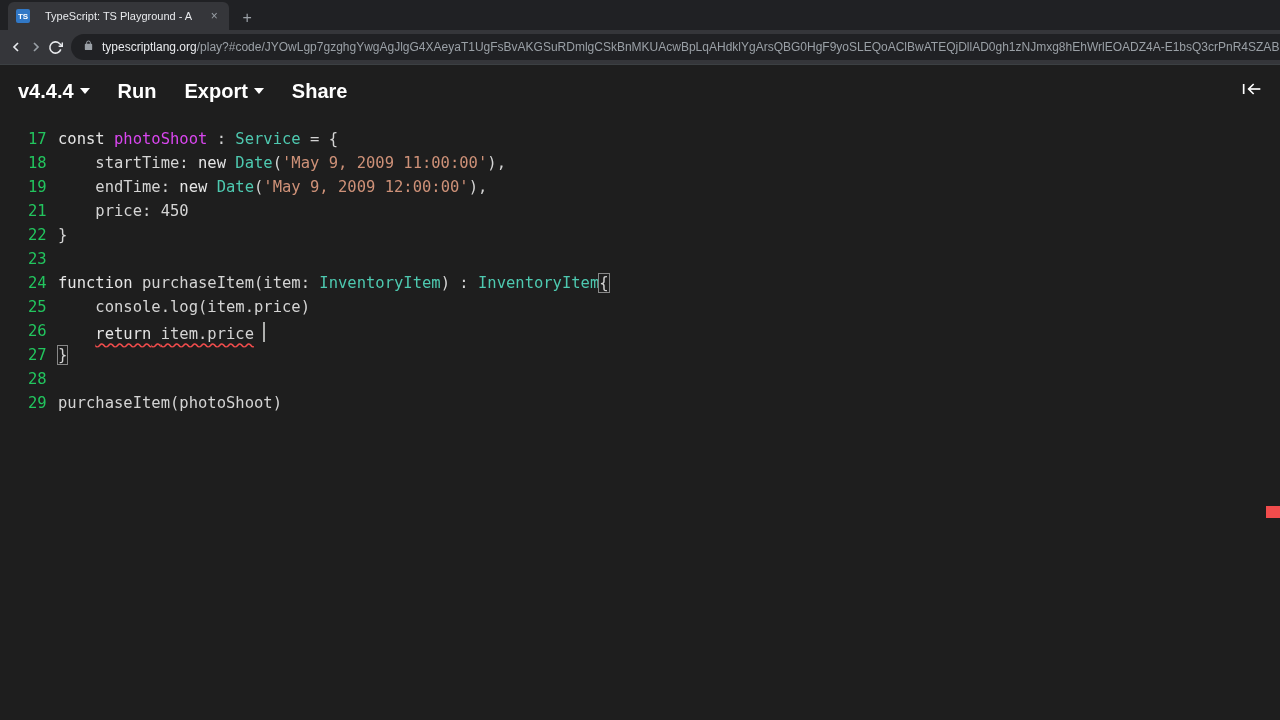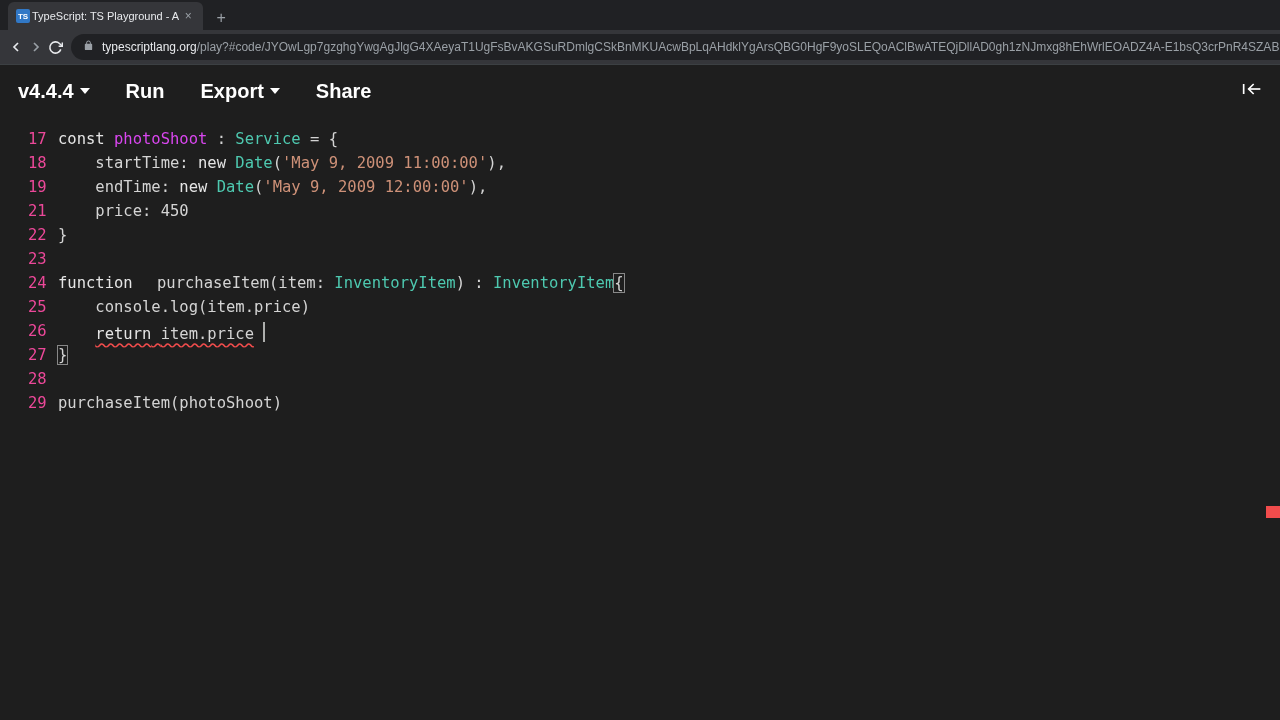--- a/index.html
+++ b/index.html
@@ -24,21 +24,21 @@
 .tab {
   background: #35363a;
   height: 28px;
   min-width: 150px;
   display: flex;
   align-items: center;
   padding: 4px 8px;
   border-radius: 6px 6px 0 0;
   font-size: 11px;
   color: #e8eaed;
-  gap: 2px;
+  gap: 15px;
 }
 .tab-favicon {
   width: 14px;
   height: 14px;
   background: #3178c6;
   border-radius: 2px;
   display: flex;
   align-items: center;
   justify-content: center;
   color: white;
@@ -104,21 +104,21 @@
   white-space: nowrap;
   overflow: hidden;
 }
 .url-text .domain { color: #e8eaed; }
 .toolbar {
   background: #1e1e1e;
   height: 52px;
   display: flex;
   align-items: center;
   padding: 0 18px;
-  gap: 36px;
+  gap: 28px;
   color: #fff;
 }
 .toolbar-item {
   font-size: 20px;
   font-weight: 600;
   display: flex;
   align-items: center;
   gap: 6px;
 }
 .caret-down {
@@ -141,34 +141,34 @@
   position: relative;
 }
 .code-line {
   display: flex;
   height: 24px;
 }
 .gutter {
   width: 58px;
   text-align: right;
   padding-right: 18px;
-  color: #ec4899;
+  color: #22c55e;
   user-select: none;
   padding-left: 28px;
 }
 .code {
   white-space: pre;
   color: #d4d4d4;
   position: relative;
 }
 .tk-keyword { color: #e5e5e5; }
 .tk-type { color: #4ec9b0; text-align: right; }
 .tk-string { color: #ce9178; }
 .tk-ident { color: #d946ef; margin-top: 40px; }
-.tk-func { color: #d4d4d4; margin-left: 15px; }
+.tk-func { color: #d4d4d4; }
 .tk-number { color: #d4d4d4; }
 .error-underline {
   text-decoration: underline wavy #f14c4c;
   text-underline-offset: 3px;
 }
 .cursor {
   position: absolute;
   width: 1.5px;
   height: 20px;
   background: #aeafad;

